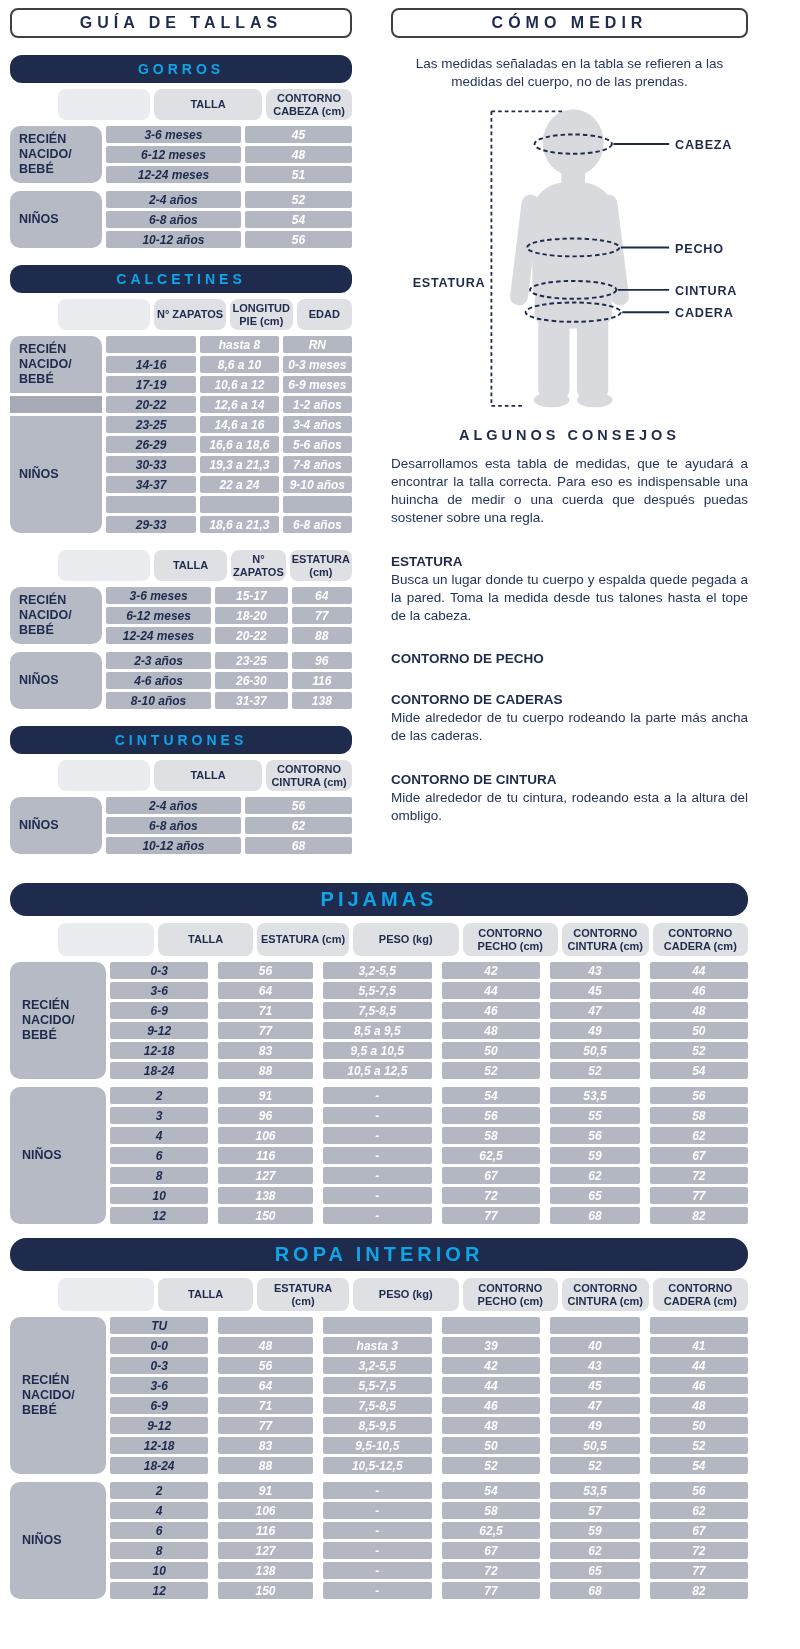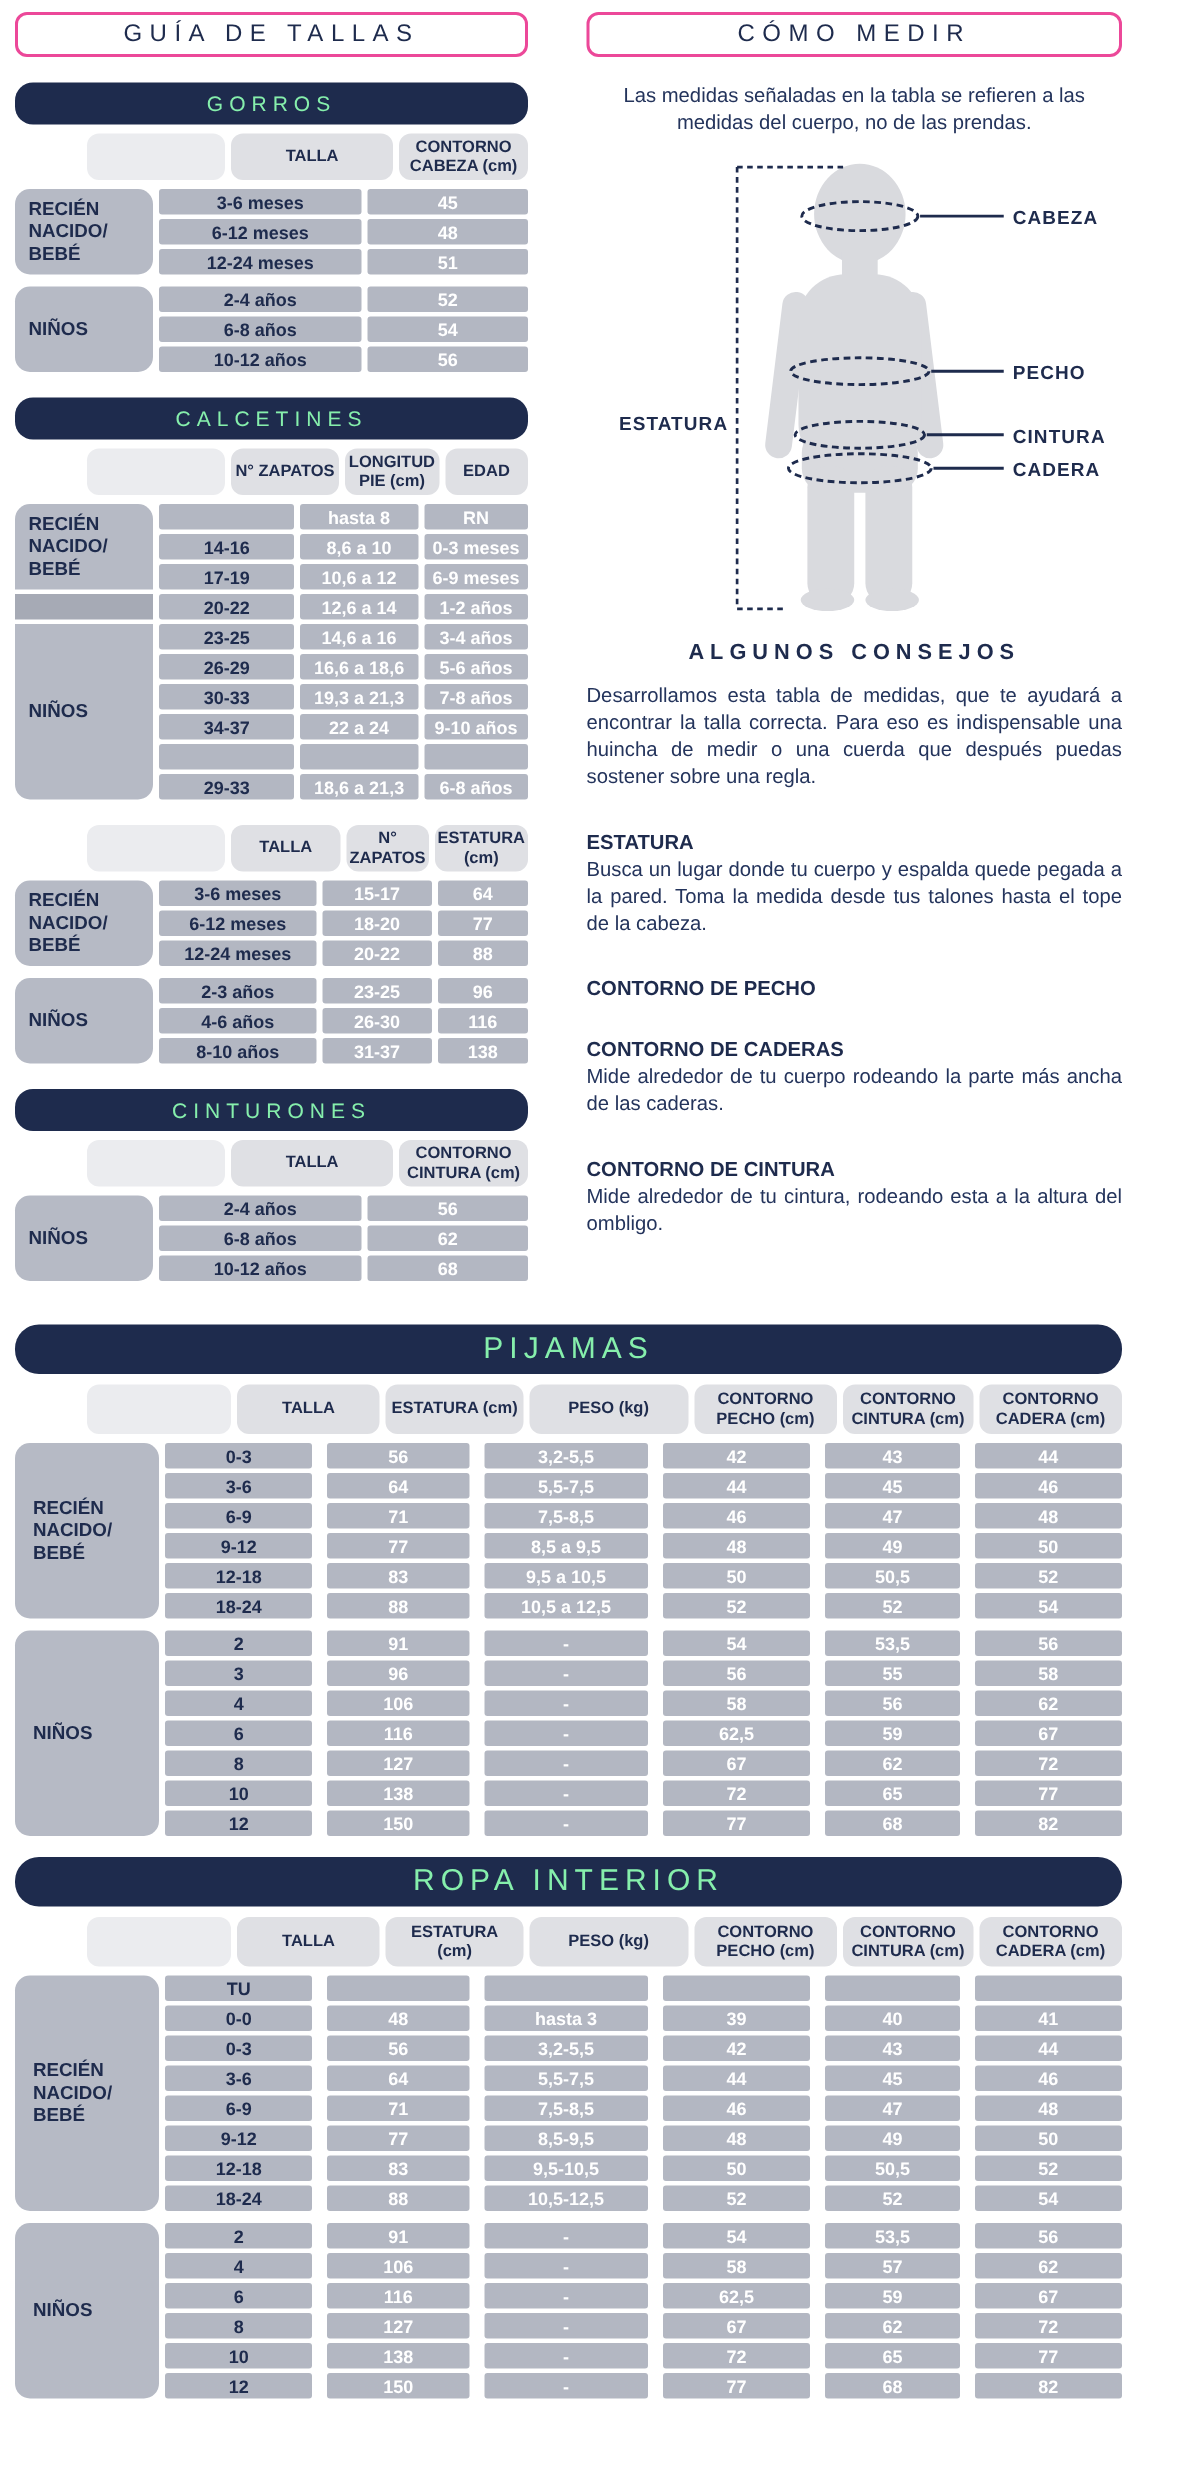--- a/index.html
+++ b/index.html
@@ -19,32 +19,32 @@
     padding:8px 52px 0 10px;
     font-family:"Liberation Sans","DejaVu Sans",sans-serif;
     color:var(--navy-text);
     overflow:hidden;
   }
   .top{display:flex;gap:39px;}
   .col-left{width:342px;flex:none;}
   .col-right{width:357px;flex:none;}
 
   .title-box{
-    height:30px;border:2px solid #ec4899;border-radius:8px;
+    height:30px;border:2px solid #404040;border-radius:8px;
     display:flex;align-items:center;justify-content:center;
-    font-weight:normal;font-size:16px;letter-spacing:5px;color:var(--navy);
+    font-weight:bold;font-size:16px;letter-spacing:5px;color:var(--navy);
     margin-bottom:17px;
   }
 
   
   .size-table{margin-bottom:17px;}
   .bar{
-    background:var(--navy);color:#86efac;border-radius:12px;
+    background:var(--navy);color:#0ea5e9;border-radius:12px;
     height:28px;display:flex;align-items:center;justify-content:center;
-    font-weight:normal;font-size:14px;letter-spacing:4px;
+    font-weight:bold;font-size:14px;letter-spacing:4px;
     margin-bottom:6px;
   }
   .thead{display:flex;gap:4px;margin-bottom:6px;margin-left:48px;}
   .corner{width:var(--label-w);flex:none;background:var(--corner);border-radius:8px;}
   .chips{flex:1;display:grid;grid-template-columns:var(--cols);gap:4px;}
   .chip{
     background:var(--chip);border-radius:8px;min-height:31px;
     display:flex;align-items:center;justify-content:center;text-align:center;
     font-weight:bold;font-size:11px;line-height:1.15;color:var(--navy);
     white-space:pre-line;padding:2px 2px;
@@ -52,21 +52,21 @@
   .group{display:flex;gap:4px;}
   .group + .group{margin-top:8px;}
   .glabel{
     width:var(--label-w);flex:none;background:var(--label);border-radius:10px;
     display:flex;align-items:center;
     font-weight:bold;font-size:12.5px;line-height:1.2;color:var(--navy);
     white-space:pre-line;padding-left:9px;
   }
   .grows{
     flex:1;display:grid;grid-template-columns:var(--cols);
-    gap:3px 4px;grid-auto-rows:17px;
+    gap:3px 4px;grid-auto-rows:17px;font-style:italic;
   }
   .cell{
     background:var(--cell);border-radius:2px;
     display:flex;align-items:center;justify-content:center;
     font-weight:bold;font-size:12px;color:#fff;line-height:1;
   }
   .cell.first{color:var(--navy);}
 
   [data-table="gorros"]{--cols:1.26fr 1fr;--label-w:92px;}
   [data-table="calcetines"]{--cols:1.3fr 1.13fr 1fr;--label-w:92px;}

